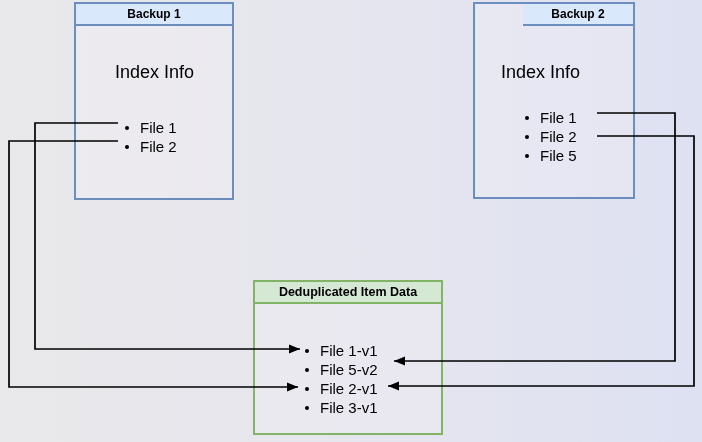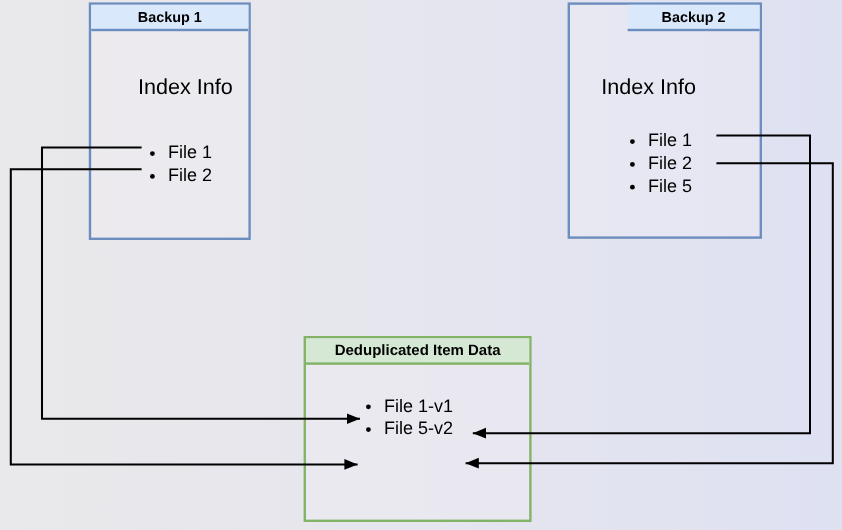--- a/index.html
+++ b/index.html
@@ -65,28 +65,28 @@
   }
   #arrow-layer {
     position: absolute;
     left: 0; top: 0;
     width: 702px;
     height: 442px;
     z-index: 5;
     pointer-events: none;
   }
   
-  #backup1 { left: 74px;  top: 2px;   width: 135px; height: 198px; }
+  #backup1 { left: 74px;  top: 2px;   width: 160px; height: 198px; }
   #backup2 { left: 473px; top: 2px;   width: 162px; height: 197px; padding-left: 48px; }
   #dedup   { left: 253px; top: 280px; width: 190px; height: 155px; }
   #backup1 .index-label { left: 39px; top: 60px; }
   #backup2 .index-label { left: 26px; top: 60px; }
   #backup1 ul.file-list { left: 49px; top: 114px; }
   #backup2 ul.file-list { left: 50px; top: 104px; }
-  #dedup   ul.file-list { left: 50px; top: 47px;  }
+  #dedup   ul.file-list { left: 50px; top: 59px;  }
 </style>
 </head>
 <body>
 
 <div id="stage">
 
   <div class="box blue" id="backup1">
     <div class="box-header">Backup 1</div>
     <div class="index-label">Index Info</div>
     <ul class="file-list">
@@ -124,20 +124,28 @@
     <div class="box-header">Deduplicated Item Data</div>
     <ul class="file-list">
         <li>
           <span class="dot"></span>
           <span>File 1-v1</span>
         </li>
         <li>
           <span class="dot"></span>
           <span>File 5-v2</span>
         </li>
+        <li>
+          <span class="dot"></span>
+          <span>File 2-v1</span>
+        </li>
+        <li>
+          <span class="dot"></span>
+          <span>File 3-v1</span>
+        </li>
       </ul>
   </div>
 
   <svg id="arrow-layer" viewBox="0 0 702 442" xmlns="http://www.w3.org/2000/svg">
     <defs>
       <marker id="arrowhead" markerUnits="userSpaceOnUse" markerWidth="12" markerHeight="10" refX="11" refY="5" orient="auto">
         <path d="M0,0.5 L11,5 L0,9.5 Z" fill="#000"></path>
       </marker>
     </defs>
     <g id="arrow-group">

